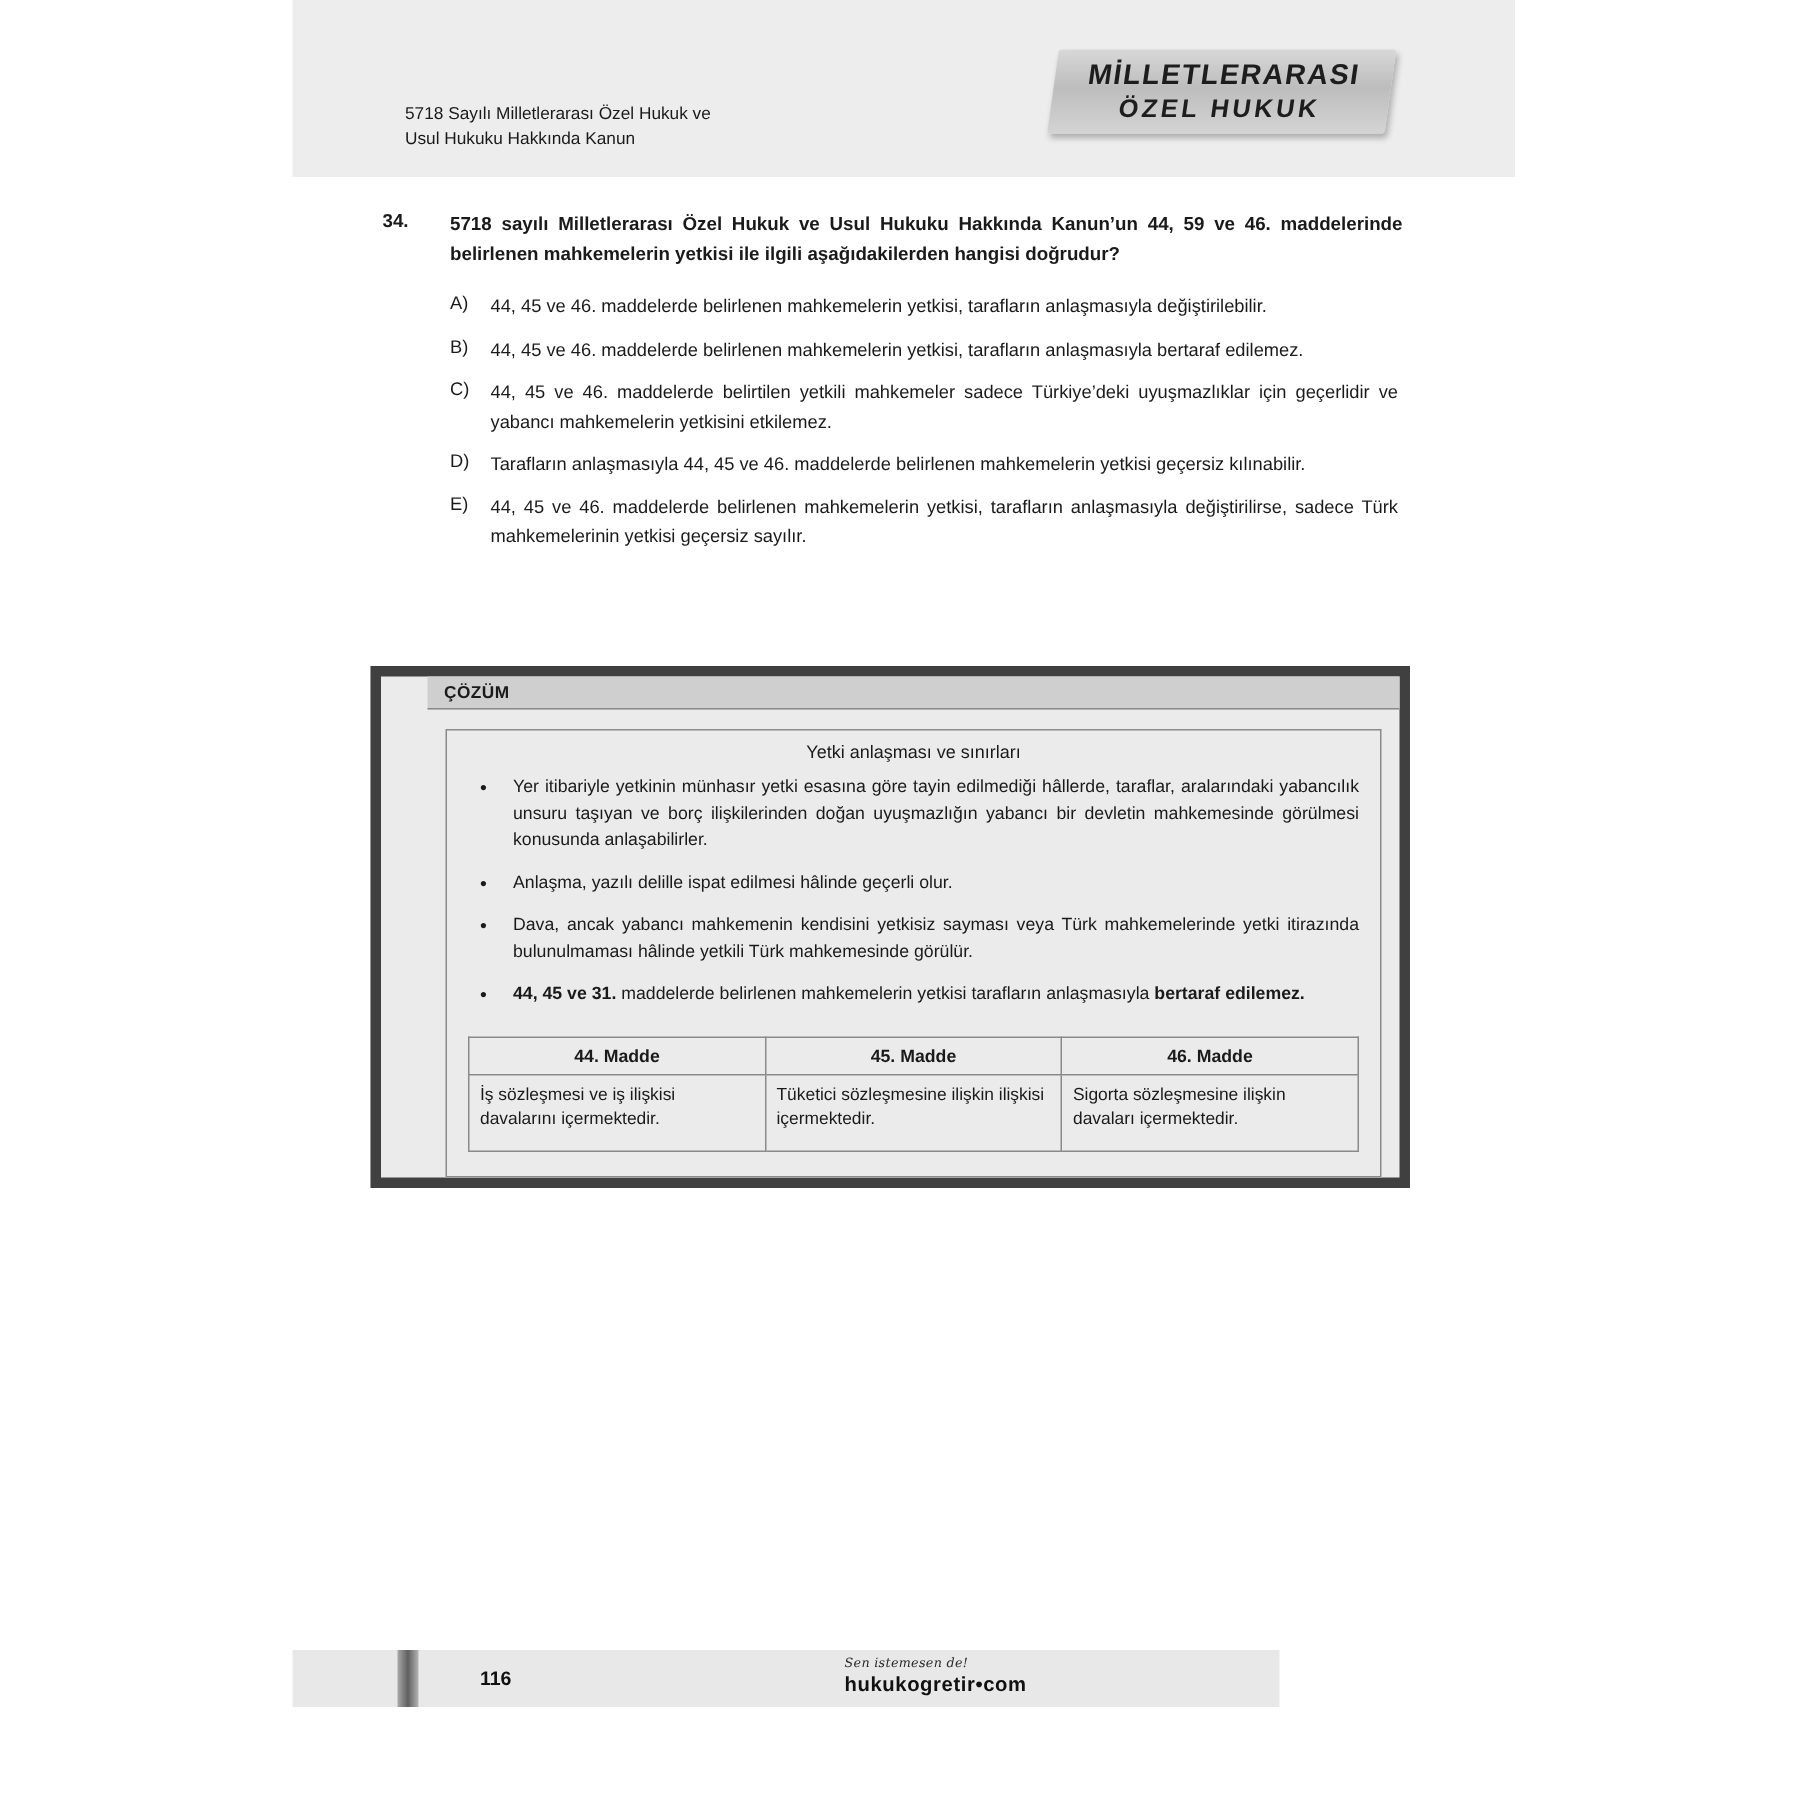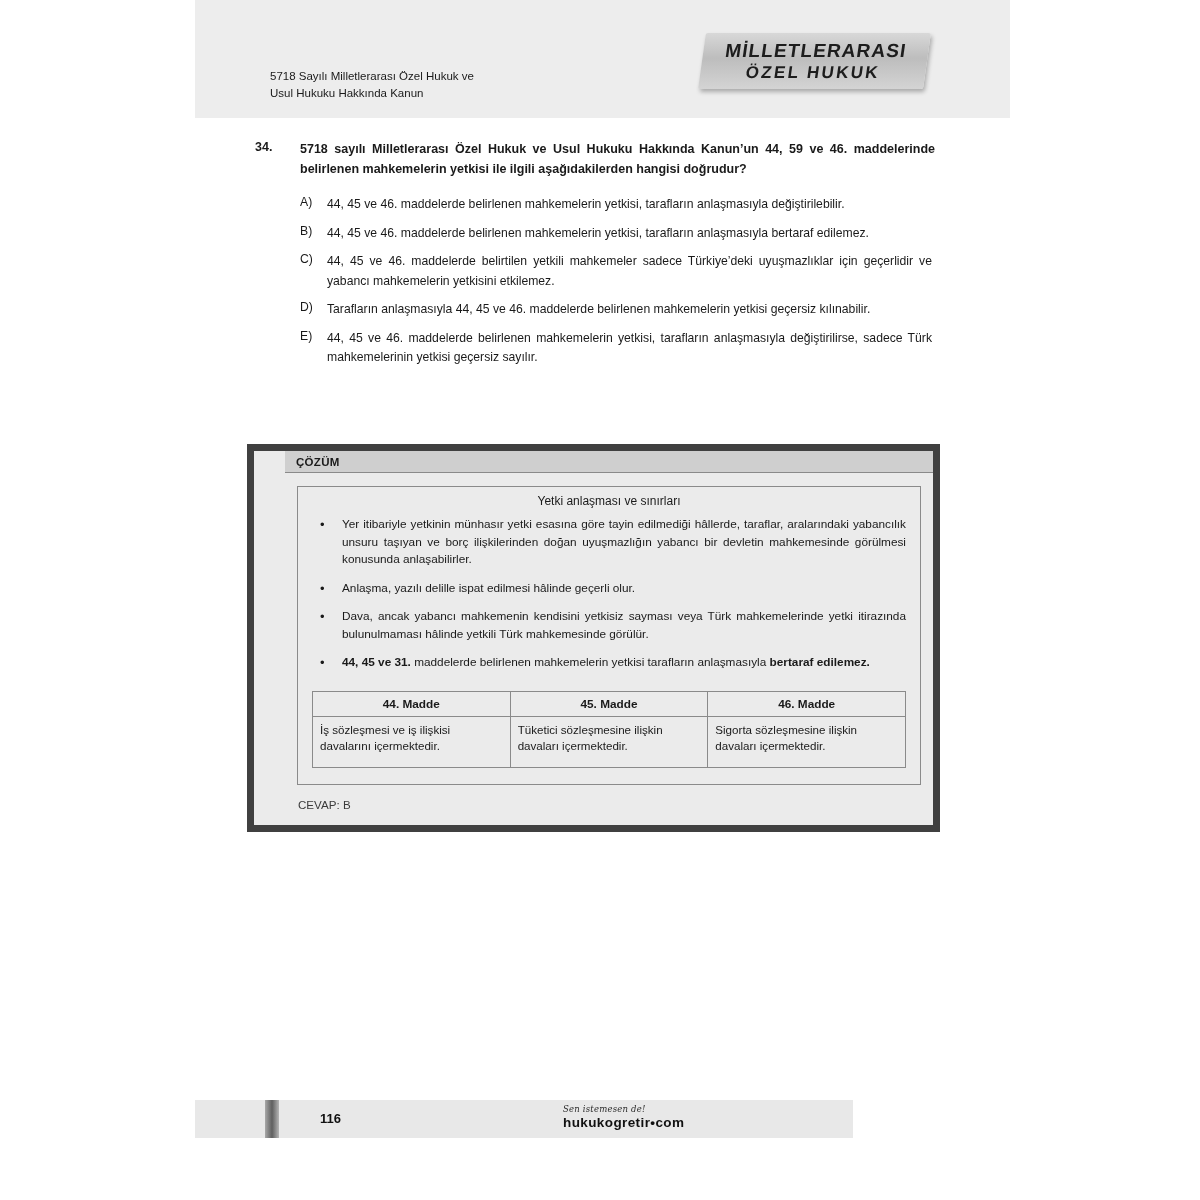--- a/index.html
+++ b/index.html
@@ -340,28 +340,27 @@
         <thead>
           <tr>
             <th>44. Madde</th>
             <th>45. Madde</th>
             <th>46. Madde</th>
           </tr>
         </thead>
         <tbody>
           <tr>
             <td>İş sözleşmesi ve iş ilişkisi davalarını içermektedir.</td>
-            <td>Tüketici sözleşmesine ilişkin davaları içermektedir.</td>
+            <td>Tüketici sözleşmesine ilişkin ilişkisi içermektedir.</td>
             <td>Sigorta sözleşmesine ilişkin davaları içermektedir.</td>
           </tr>
         </tbody>
       </table>
     </div>
 
-    <div class="answer">CEVAP: B</div>
   </div>
 
   <div class="footer">
     <div class="footer-bar"></div>
     <div class="page-num">116</div>
     <div class="brand">
       <div class="brand-slogan">Sen istemesen de!</div>
       <div class="brand-name">hukukogretir•com</div>
     </div>
   </div>

